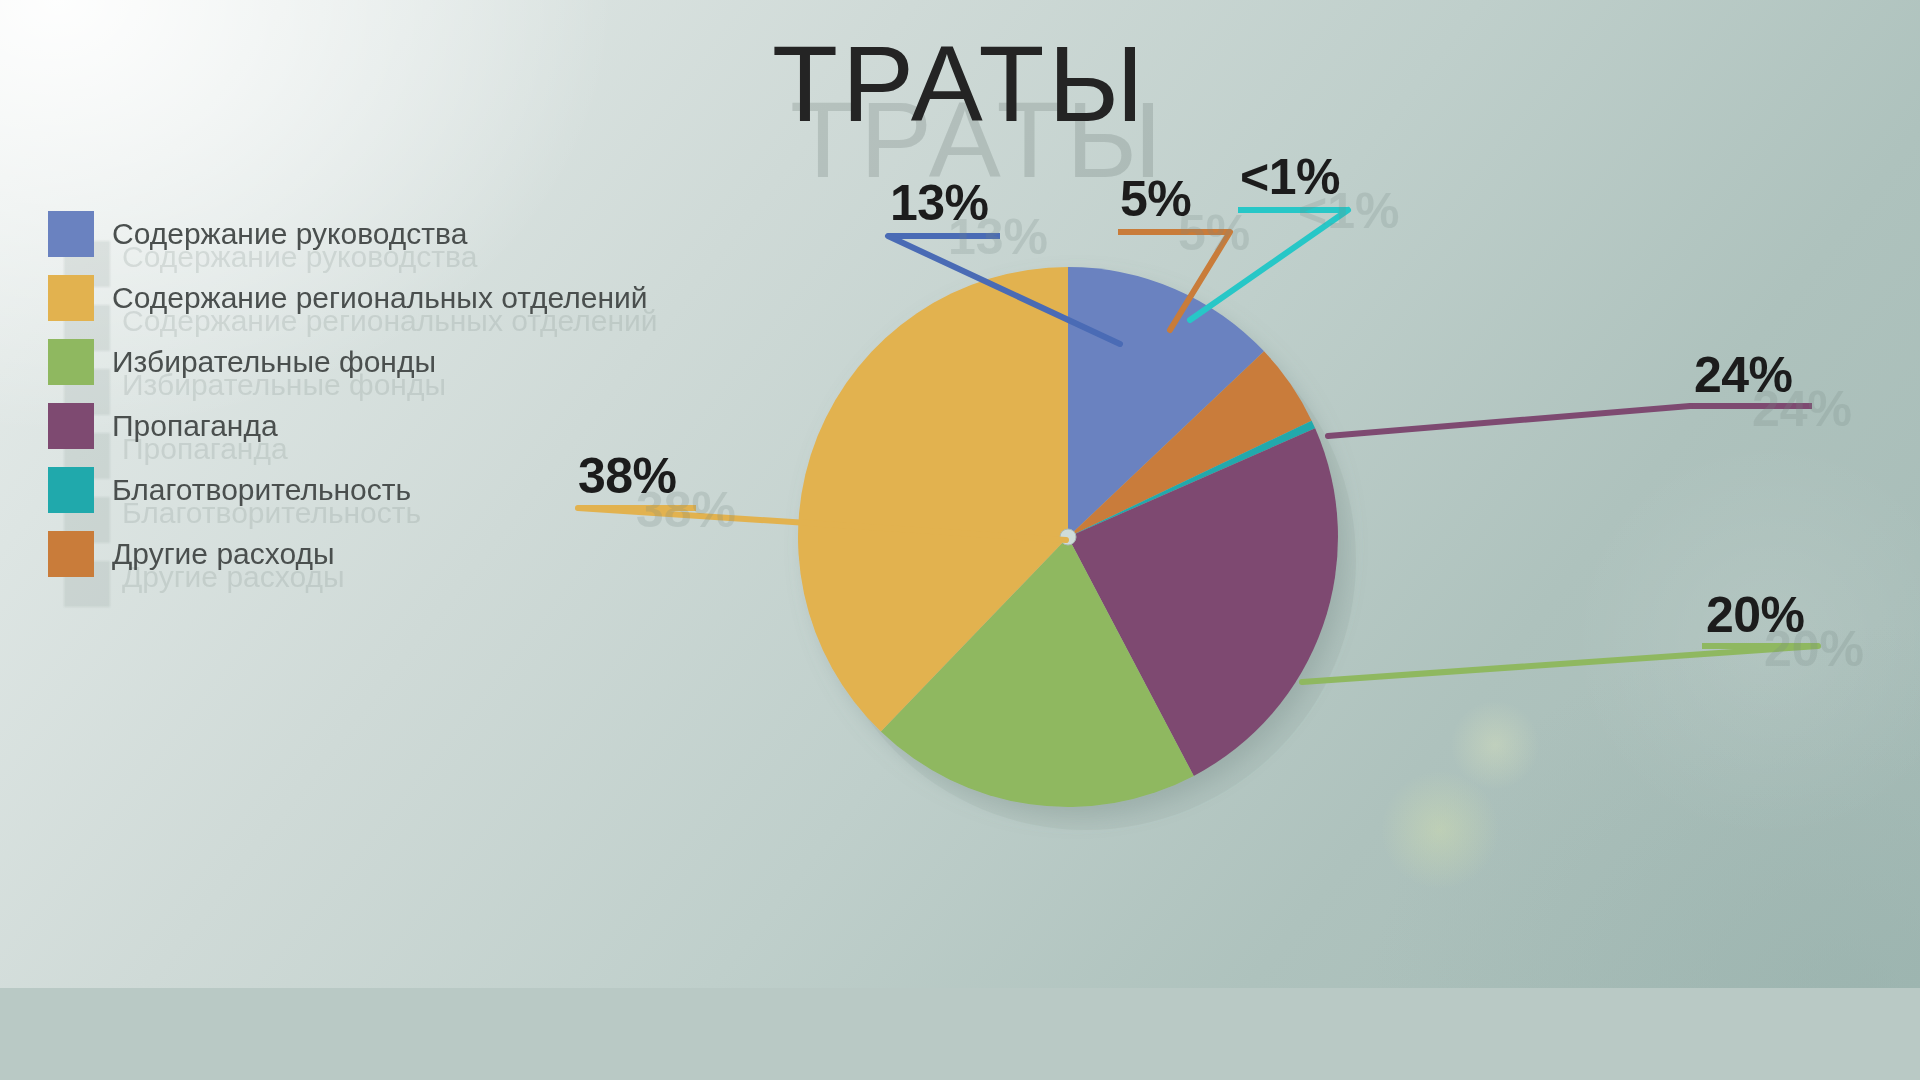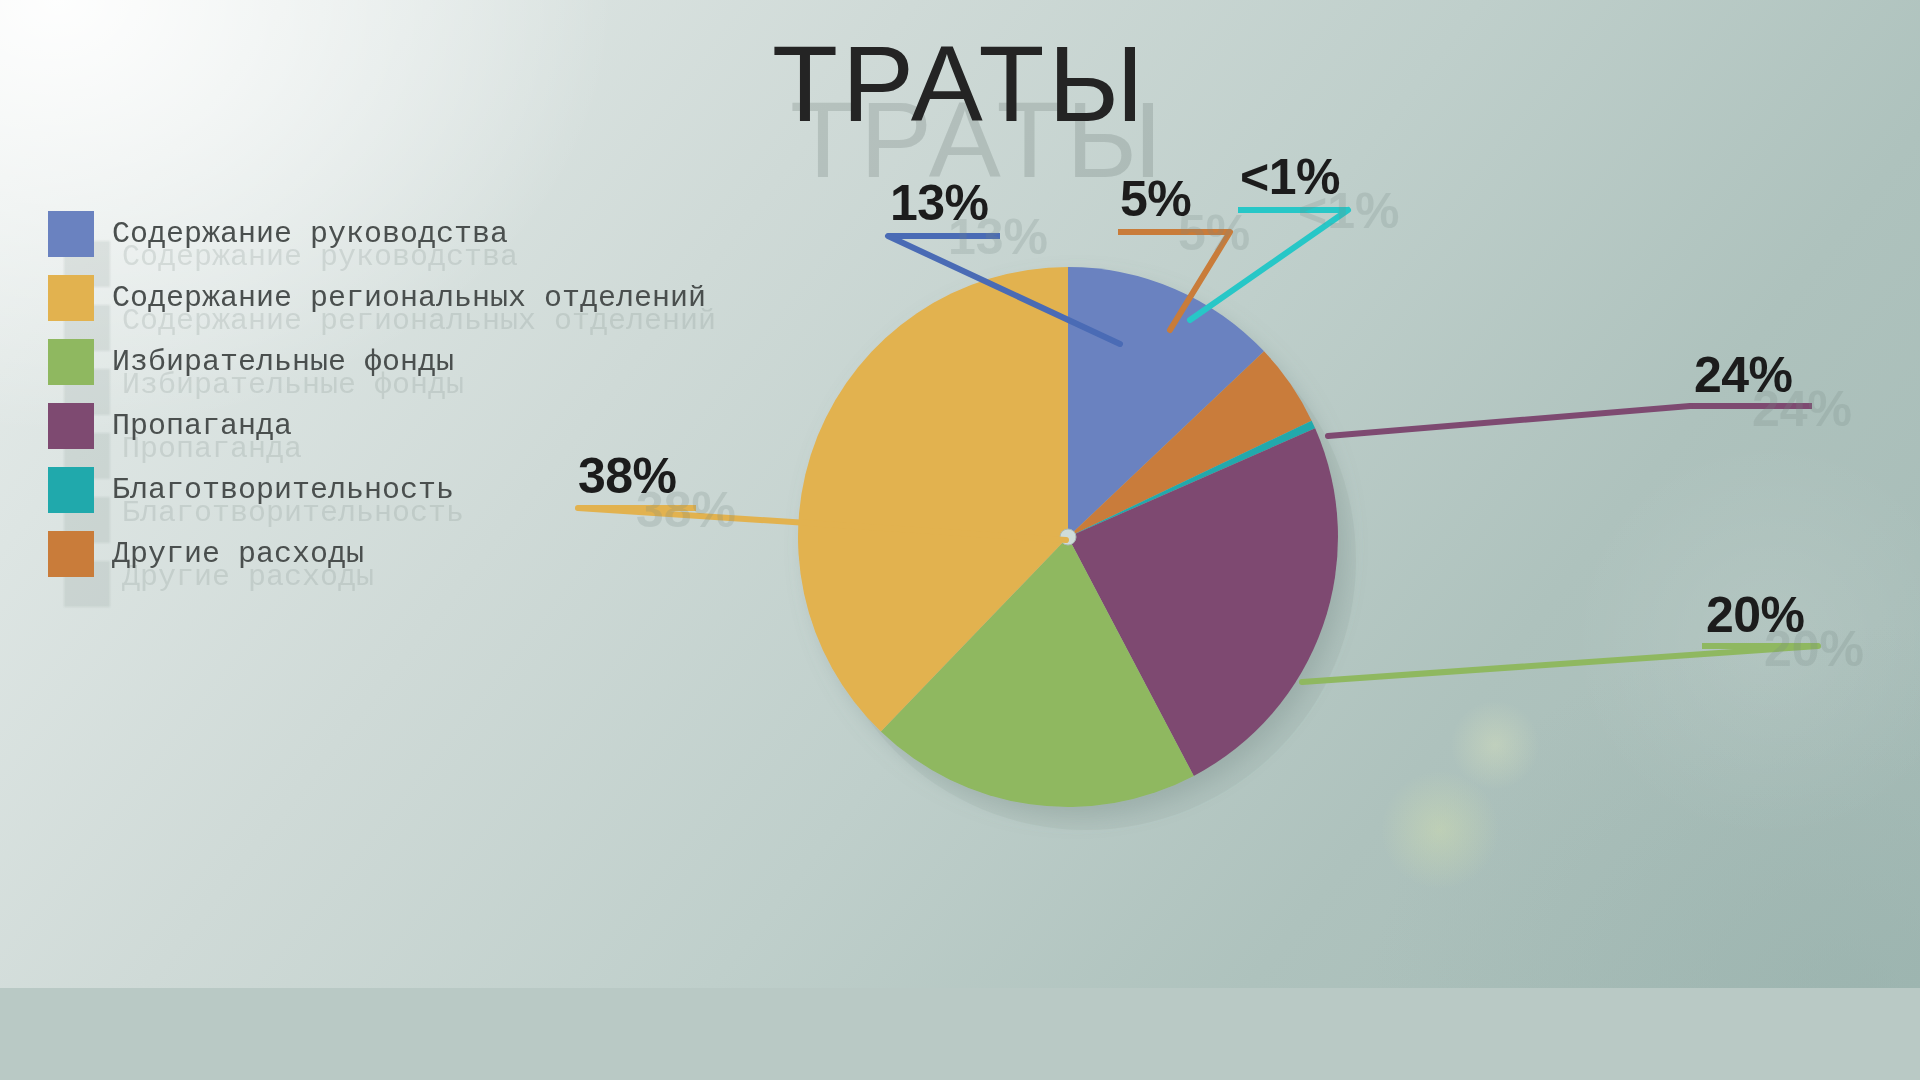--- a/index.html
+++ b/index.html
@@ -33,21 +33,21 @@
   .title-ghost{
     position:absolute;left:0;top:30px;width:1920px;text-align:center;
     font-size:108px;font-weight:300;letter-spacing:4px;line-height:1;
     color:rgba(90,105,102,0.22);
     transform:translate(18px,56px);
     pointer-events:none;
   }
 
   
   #legend{position:absolute;left:48px;top:202px;width:820px;}
-  .legend-row{position:relative;height:64px;display:flex;align-items:center;font-family:Liberation Mono, monospace;}
+  .legend-row{position:relative;height:64px;display:flex;align-items:center;}
   .sw-wrap{position:relative;width:52px;height:46px;flex:0 0 52px;}
   .swatch{position:absolute;left:0;top:0;width:46px;height:46px;}
   .swatch-ghost{
     position:absolute;left:16px;top:30px;width:46px;height:46px;
     background:rgba(120,135,132,0.16);filter:blur(1.2px);
   }
   .legend-label{
     font-size:30px;color:#4a4f4e;white-space:nowrap;margin-left:12px;
     font-weight:400;position:relative;z-index:2;
   }

